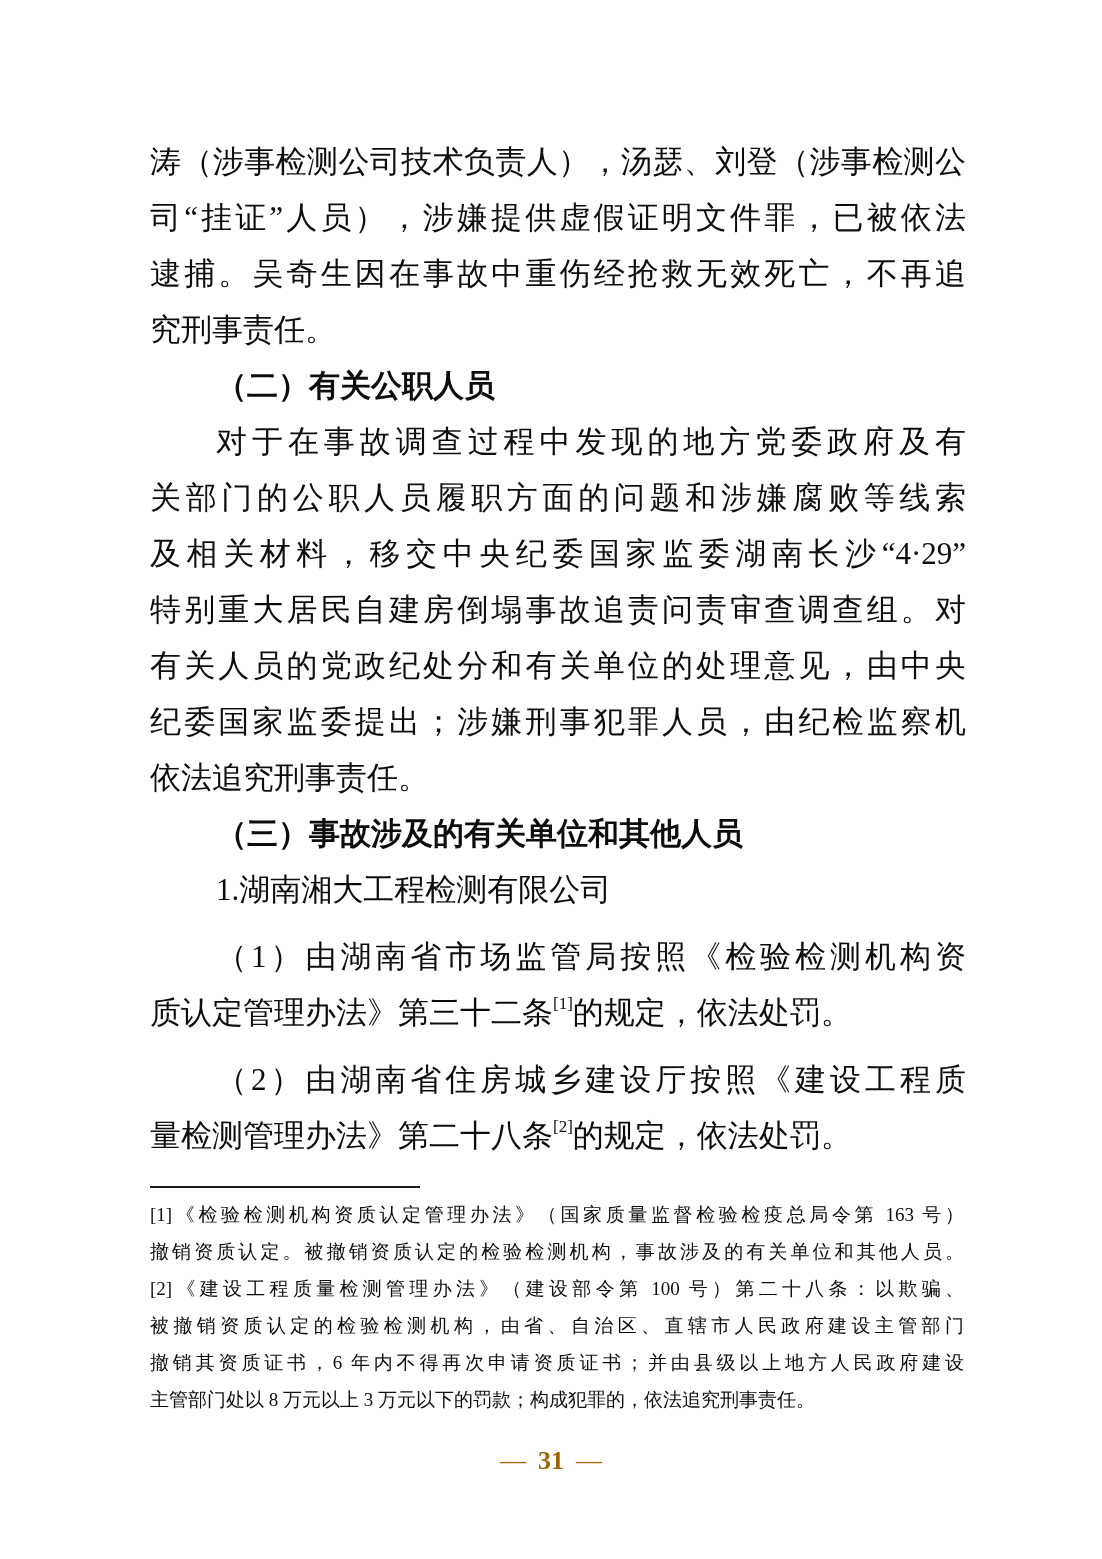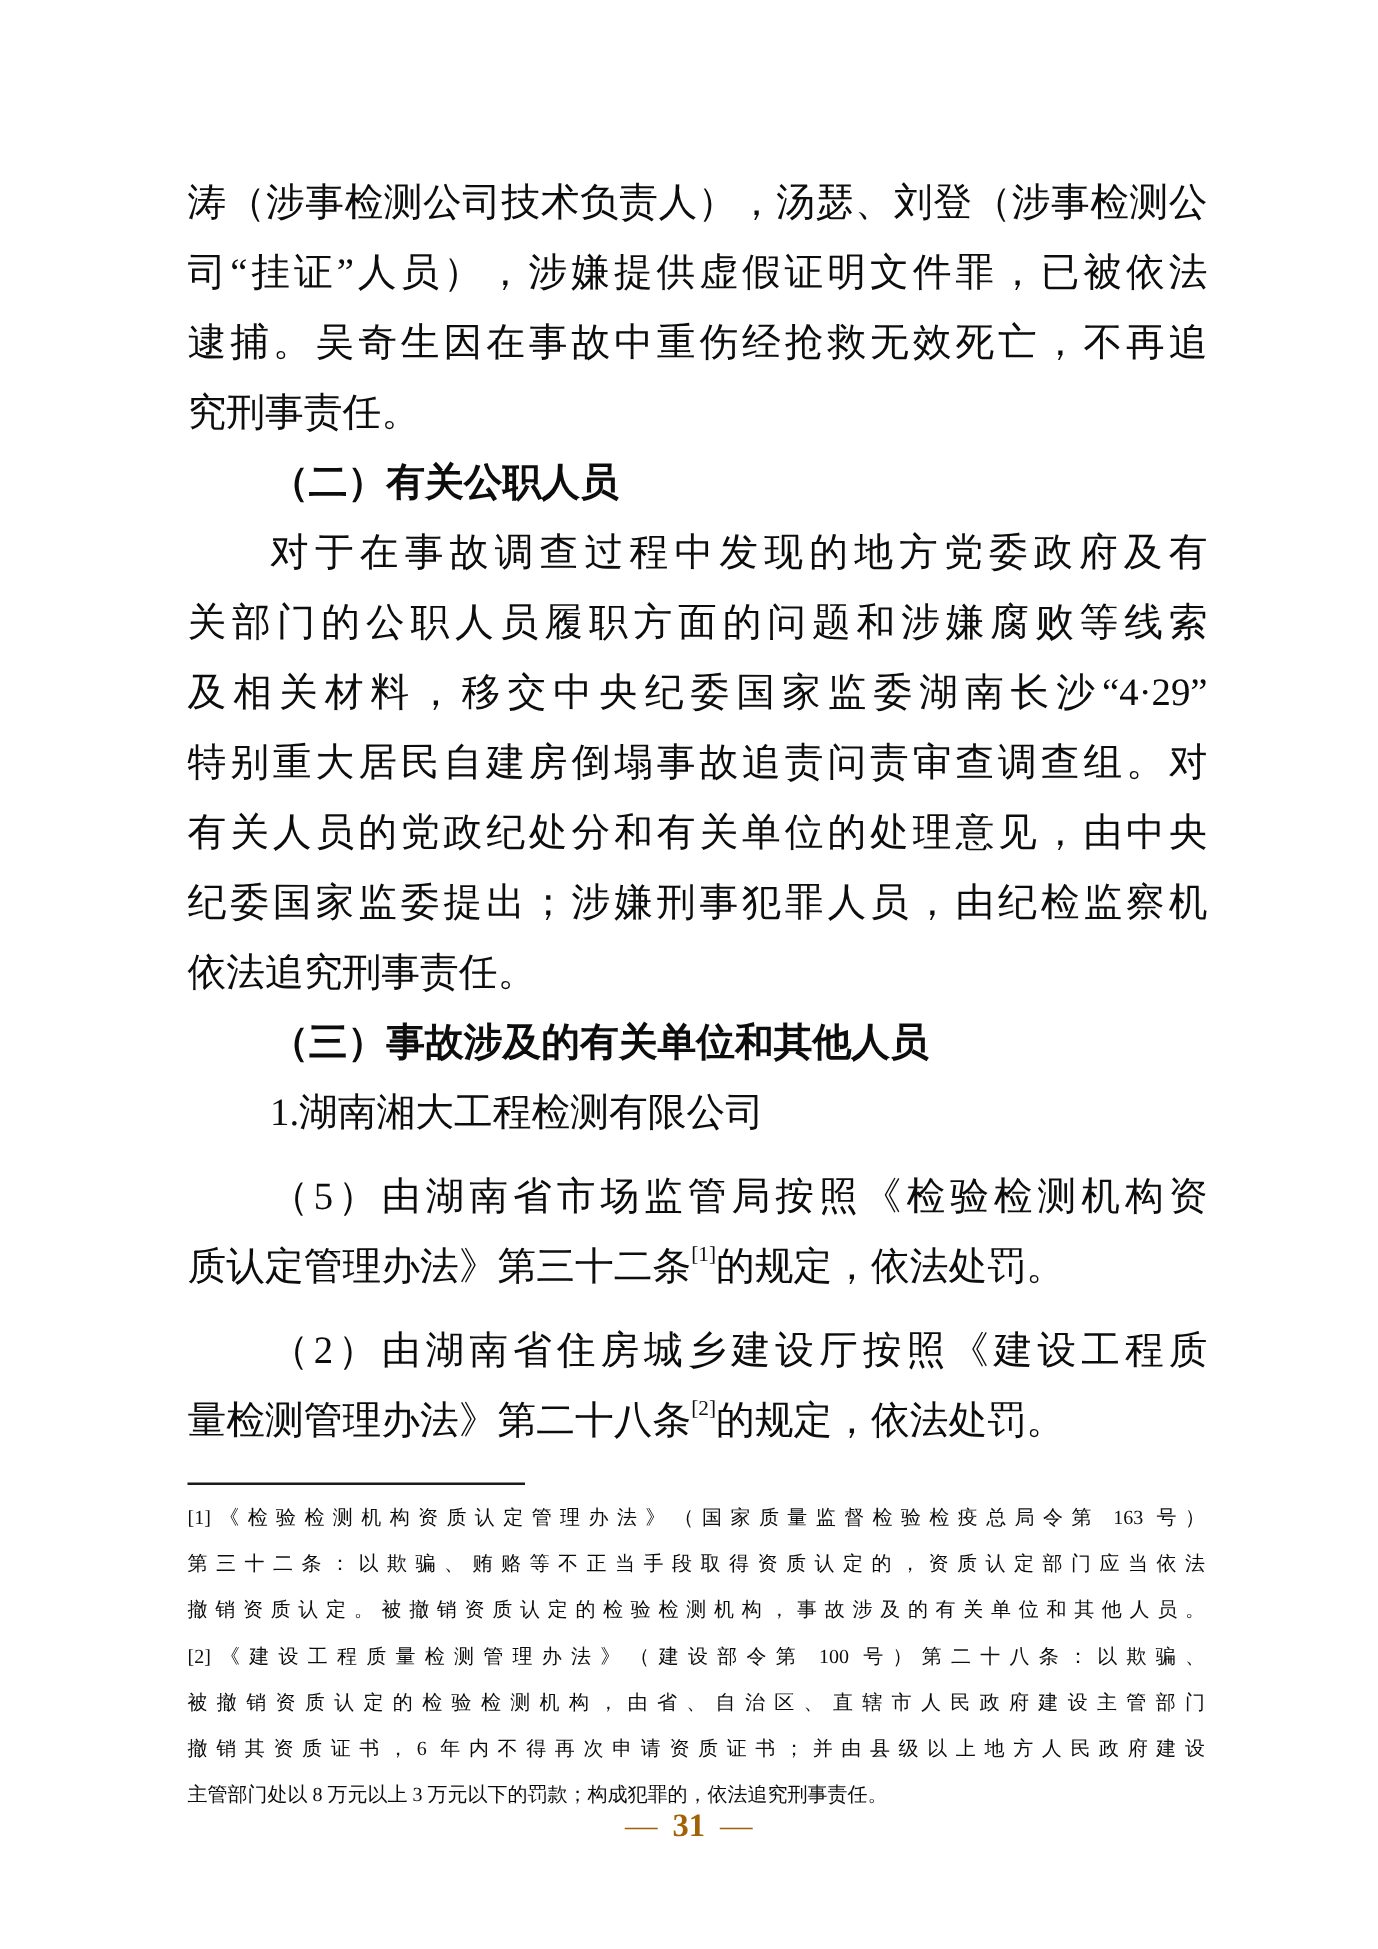--- a/index.html
+++ b/index.html
@@ -50,21 +50,21 @@
     top: 1186px;
     width: 270px;
     height: 0;
     border-top: 2px solid #1a1a1a;
   }
   .footnotes {
     position: absolute;
     left: 150px;
     top: 1196px;
     width: 814px;
-    font-size: 16px;
+    font-size: 19px;
   }
   .fn-para { margin: 0; }
   .fn-line {
     height: 37px;
     line-height: 37px;
     white-space: nowrap;
     text-align: justify;
     text-align-last: left;
   }
   .fn-line.fill { text-align-last: justify; }
@@ -109,35 +109,34 @@
         <div class="line fill">纪委国家监委提出；涉嫌刑事犯罪人员，由纪检监察机</div>
         <div class="line">依法追究刑事责任。</div>
       </div>
       <div class="para heading">
         <div class="line indent">（三）事故涉及的有关单位和其他人员</div>
       </div>
       <div class="para body">
         <div class="line indent">1.湖南湘大工程检测有限公司</div>
       </div>
       <div class="para body spaced">
-        <div class="line fill indent">（5）由湖南省市场监管局按照《检验检测机构资</div>
+        <div class="line fill indent">（1）由湖南省市场监管局按照《检验检测机构资</div>
         <div class="line">质认定管理办法》第三十二条<sup>[1]</sup>的规定，依法处罚。</div>
       </div>
       <div class="para body spaced">
         <div class="line fill indent">（2）由湖南省住房城乡建设厅按照《建设工程质</div>
         <div class="line">量检测管理办法》第二十八条<sup>[2]</sup>的规定，依法处罚。</div>
       </div>
     </div>
 
   <div class="footnote-sep"></div>
 
   <div class="footnotes" id="footnotes-container">
       <div class="fn-para">
         <div class="fn-line fill">[1]《检验检测机构资质认定管理办法》（国家质量监督检验检疫总局令第 163 号）</div>
-        <div class="fn-line fill">第三十二条：以欺骗、贿赂等不正当手段取得资质认定的，资质认定部门应当依法</div>
         <div class="fn-line fill">撤销资质认定。被撤销资质认定的检验检测机构，事故涉及的有关单位和其他人员。</div>
       </div>
       <div class="fn-para">
         <div class="fn-line fill">[2]《建设工程质量检测管理办法》（建设部令第 100 号）第二十八条：以欺骗、</div>
         <div class="fn-line fill">被撤销资质认定的检验检测机构，由省、自治区、直辖市人民政府建设主管部门</div>
         <div class="fn-line fill">撤销其资质证书，6 年内不得再次申请资质证书；并由县级以上地方人民政府建设</div>
         <div class="fn-line">主管部门处以 8 万元以上 3 万元以下的罚款；构成犯罪的，依法追究刑事责任。</div>
       </div>
     </div>
 

